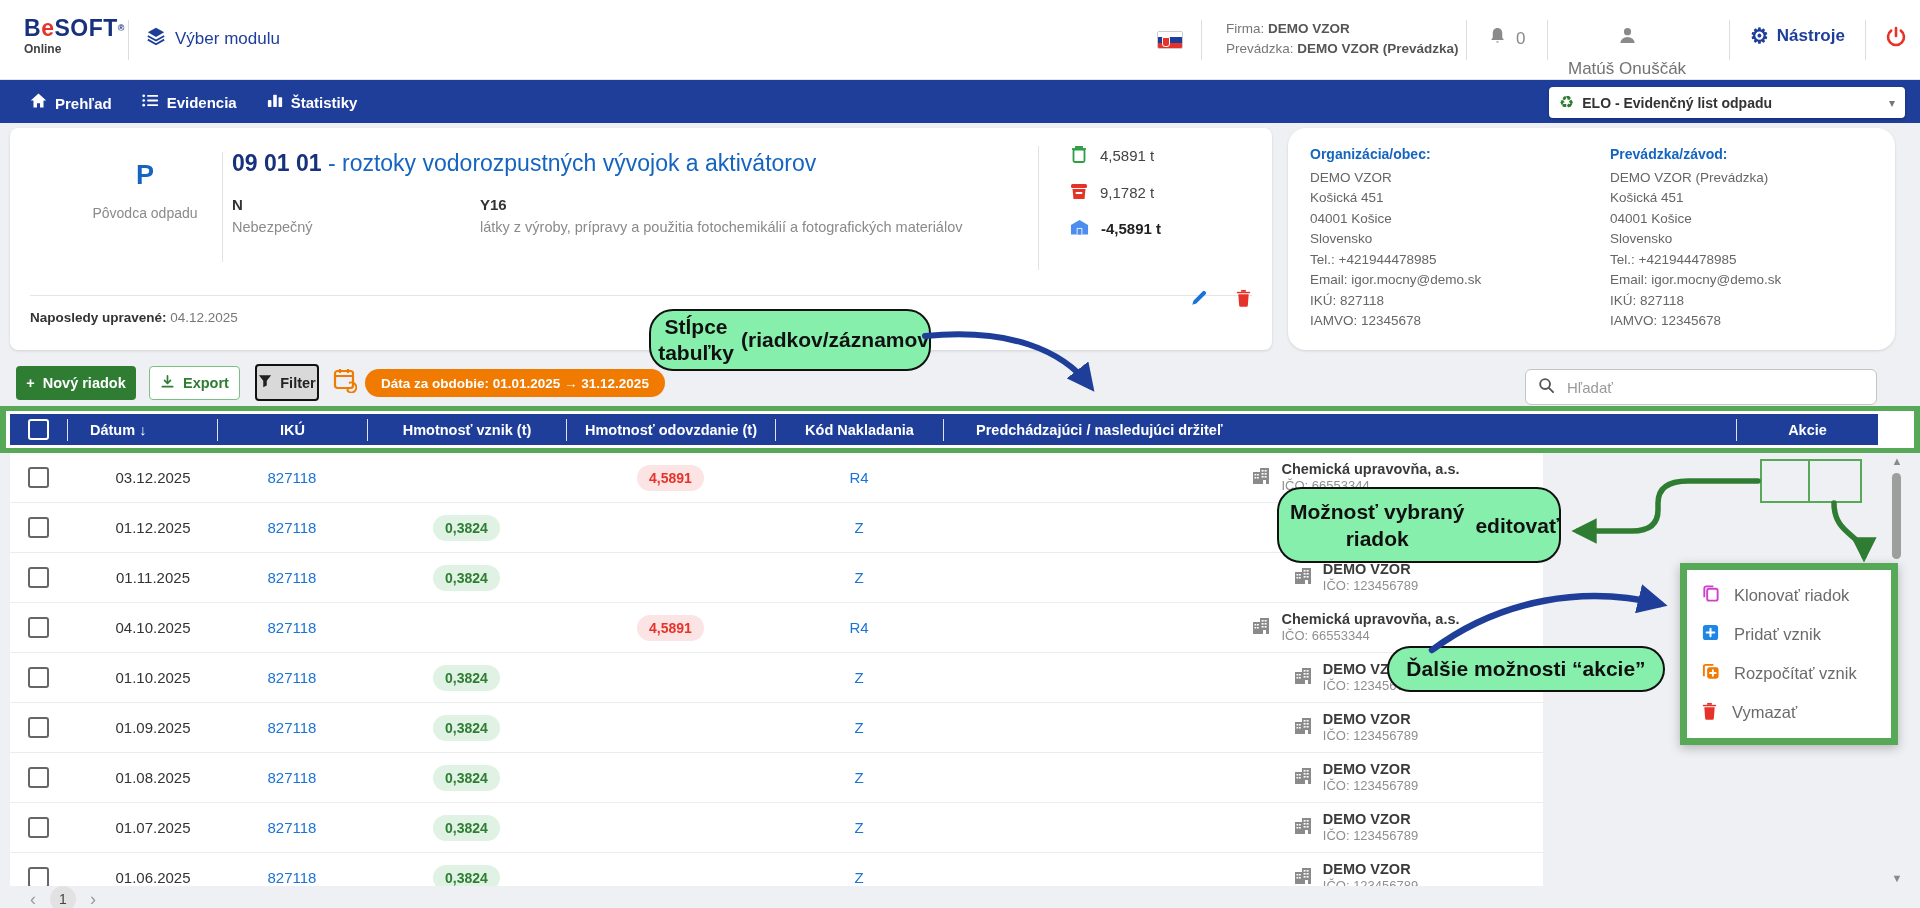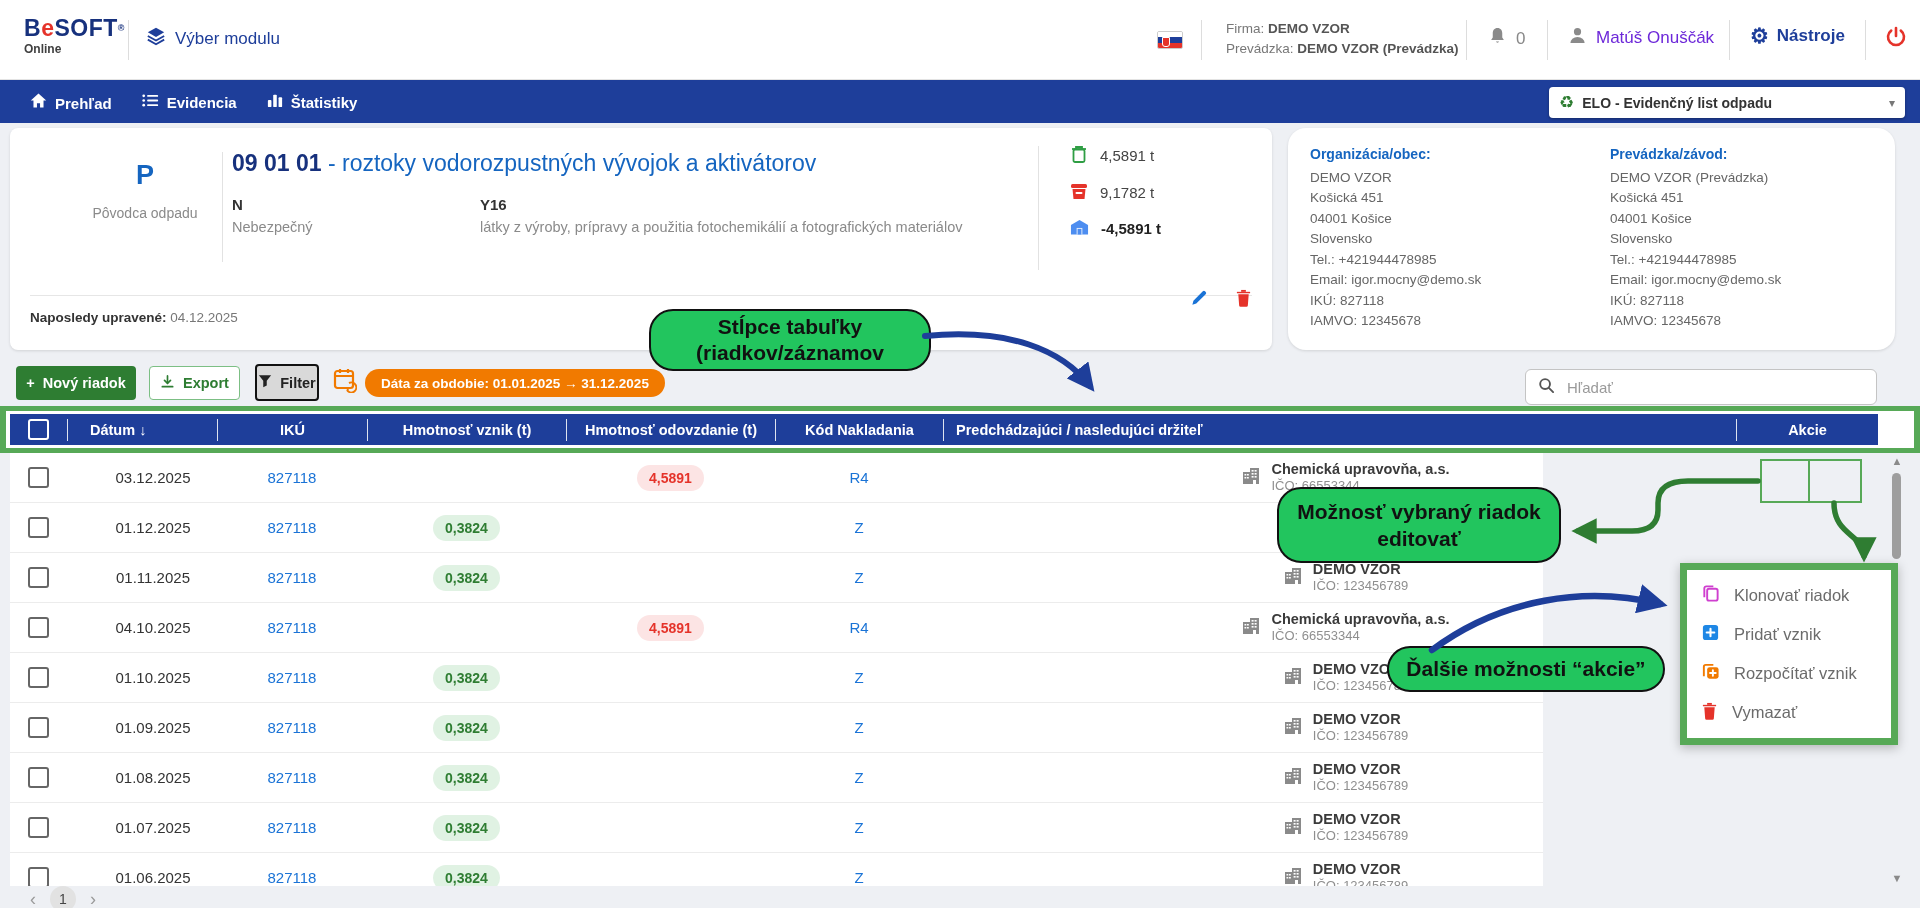--- a/index.html
+++ b/index.html
@@ -14,21 +14,21 @@
   .logo .le{color:#e5332a;}
   .logo .reg{font-size:9px;color:#17317d;vertical-align:top;}
   .logo .l2{display:block;text-align:left;font-size:12px;font-weight:bold;color:#404040;margin-top:-2px;}
   .modulebtn{left:146px;top:26px;display:flex;align-items:center;gap:9px;color:#1e3e9a;font-size:17px;cursor:pointer;}
   .firmablock{left:1226px;top:19px;font-size:13.5px;color:#777;line-height:20px;}
   .firmablock b{color:#555;}
   .flag{left:1157px;top:31px;width:24px;height:16px;border:1px solid #ccc;border-radius:2px;overflow:hidden;}
   .flag .s{height:33.3%;}
   .flag .emb{position:absolute;left:4px;top:5px;width:6px;height:8px;background:#e5332a;border:1px solid #fff;border-radius:0 0 3px 3px;}
   .bellwrap{left:1488px;top:26px;display:flex;align-items:center;gap:9px;color:#888;font-size:17px;cursor:pointer;}
-  .userwrap{left:1568px;top:26px;display:flex;align-items:center;gap:9px;color:#6d28d9;font-size:17px;cursor:pointer;}
+  .userwrap{left:1568px;top:26px;display:flex;align-items:center;gap:9px;color:#737373;font-size:17px;cursor:pointer;flex-direction:column;}
   .toolswrap{left:1750px;top:26px;display:flex;align-items:center;gap:8px;color:#1e3e9a;font-size:17px;font-weight:bold;cursor:pointer;}
   .gearchar{font-size:21px;line-height:20px;}
   .powerbtn{left:1884px;top:25px;cursor:pointer;}
   
   .navbar{left:0;top:80px;width:1920px;height:43px;background:#1e3e9a;display:flex;align-items:center;}
   .navitem{display:flex;align-items:flex-end;gap:8px;color:#fff;font-size:15px;font-weight:bold;margin-left:30px;cursor:pointer;}
   .eloselect{left:1549px;top:87px;width:356px;height:31px;background:#fff;border-radius:4px;
              box-shadow:0 1px 3px rgba(0,0,0,.35);display:flex;align-items:center;gap:8px;padding:0 10px;cursor:pointer;box-sizing:border-box;}
   .eloselect .txt{font-size:14px;font-weight:bold;color:#333;flex:1;}
   .recy{color:#2e7d32;font-size:17px;}
@@ -68,21 +68,21 @@
   .search input{border:none;outline:none;font-size:15px;color:#444;flex:1;font-family:"Liberation Sans",sans-serif;background:transparent;}
   .search input::placeholder{color:#9a9a9a;}
   
   .hdr-green{left:0;top:406px;width:1920px;height:47px;background:#57a957;z-index:20;}
   .hdr-white{position:absolute;left:6px;top:5px;right:6px;bottom:5px;background:#fff;}
   .hdr-blue{position:absolute;left:4px;top:3px;width:1868px;height:31px;background:#1e3e9a;display:flex;align-items:center;}
   .hcell{color:#fff;font-size:14.5px;font-weight:bold;display:flex;align-items:center;justify-content:center;height:22px;box-sizing:border-box;}
   .hcell + .hcell{border-left:1px solid rgba(255,255,255,.85);}
   .c-check{width:57px;}.c-date{width:150px;justify-content:flex-start;padding-left:22px;}
   .c-iku{width:150px;}.c-vznik{width:199px;}.c-odov{width:209px;}.c-kod{width:168px;}
-  .c-holder{width:793px;justify-content:flex-start;padding-left:12px;}.c-akcie{width:142px;}
+  .c-holder{width:793px;justify-content:flex-start;padding-left:32px;}.c-akcie{width:142px;}
   .rows{left:10px;top:453px;width:1533px;height:433px;background:#ef4444;overflow:hidden;z-index:10;}
   .trow{display:flex;align-items:center;width:1868px;height:49px;border-bottom:1px solid #ececec;background:#fff;}
   .cell{display:flex;align-items:center;justify-content:center;height:100%;box-sizing:border-box;font-size:15px;color:#333;}
   .cb{width:17px;height:17px;border:2px solid #666;border-radius:3px;background:#fff;cursor:pointer;}
   .cb.hd{border-color:#fff;background:transparent;}
   .link{color:#1a73d6;cursor:pointer;}
   .kod{color:#1a73d6;cursor:pointer;}
   .pill{font-size:14px;font-weight:bold;padding:5px 12px;border-radius:13px;}
   .pill-green{background:#e0f2e3;color:#2e7d32;}
   .pill-red{background:#fce4e4;color:#e5332a;}
@@ -93,22 +93,22 @@
   .dots i{width:4px;height:4px;border-radius:50%;background:#6f6f6f;}
   .actgap{display:flex;align-items:center;gap:30px;}
   .pag{left:30px;top:886px;display:flex;align-items:center;gap:14px;font-size:16px;color:#888;z-index:15;}
   .pag .pnum{width:26px;height:26px;border-radius:50%;background:#e2e2e2;color:#444;display:flex;align-items:center;justify-content:center;font-size:14px;cursor:pointer;}
   .pag .chev{cursor:pointer;font-size:18px;color:#9a9a9a;}
   
   .sbar{left:1891px;top:455px;width:12px;height:429px;z-index:12;}
   .sthumb{position:absolute;left:1px;top:18px;width:9px;height:86px;border-radius:5px;background:#9e9e9e;}
   .sarr{position:absolute;left:0;width:12px;text-align:center;font-size:11px;color:#8a8a8a;}
   
-  .callout{background:#22c55e;border:2.5px solid #111;border-radius:24px;z-index:50;
-           display:flex;flex-direction:column;align-items:center;justify-content:center;
+  .callout{background:#86efac;border:2.5px solid #111;border-radius:24px;z-index:50;
+           display:flex;align-items:center;justify-content:center;
            font-weight:bold;color:#111;text-align:center;}
   .co1{left:649px;top:309px;width:278px;height:58px;font-size:21px;line-height:26px;}
   .co2{left:1277px;top:487px;width:280px;height:72px;font-size:21px;line-height:27px;}
   .co3{left:1387px;top:646px;width:274px;height:42px;font-size:21px;}
   .greenbox{border:2.5px solid #57a957;z-index:45;background:transparent;}
   .gb1{left:1760px;top:459px;width:46px;height:40px;}
   .gb2{left:1808px;top:459px;width:50px;height:40px;}
   .ctxmenu{left:1680px;top:563px;width:218px;background:#fff;border:7px solid #57a957;z-index:55;
            box-shadow:0 3px 10px rgba(0,0,0,.25);box-sizing:border-box;padding:6px 0;}
   .mitem{display:flex;align-items:center;gap:14px;height:39px;padding-left:14px;font-size:16.5px;color:#6b6b6b;cursor:pointer;}

